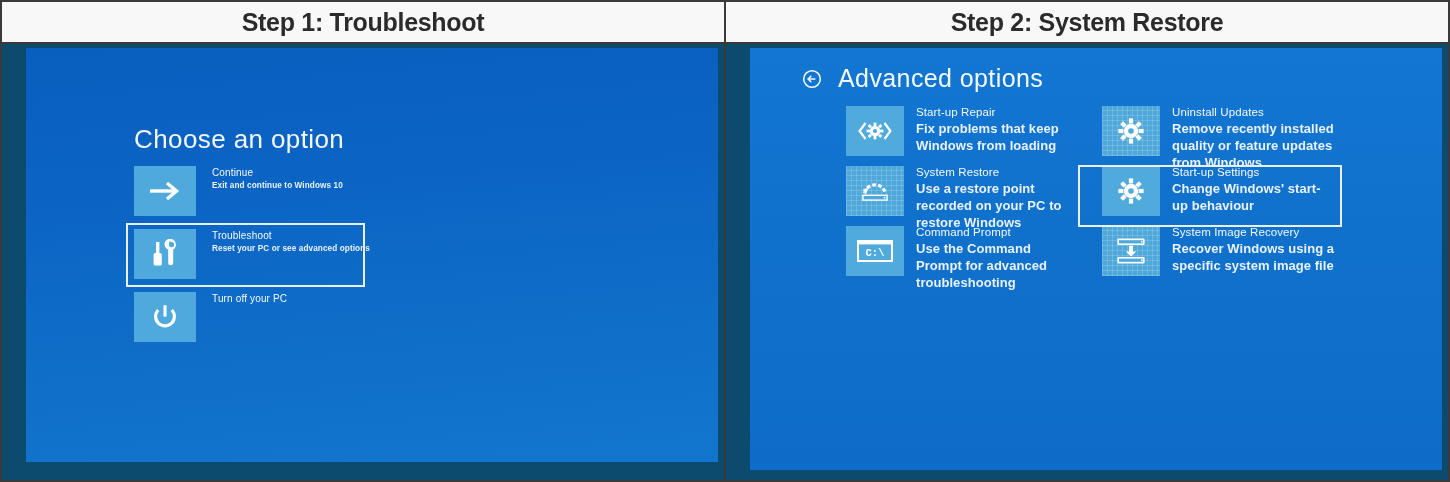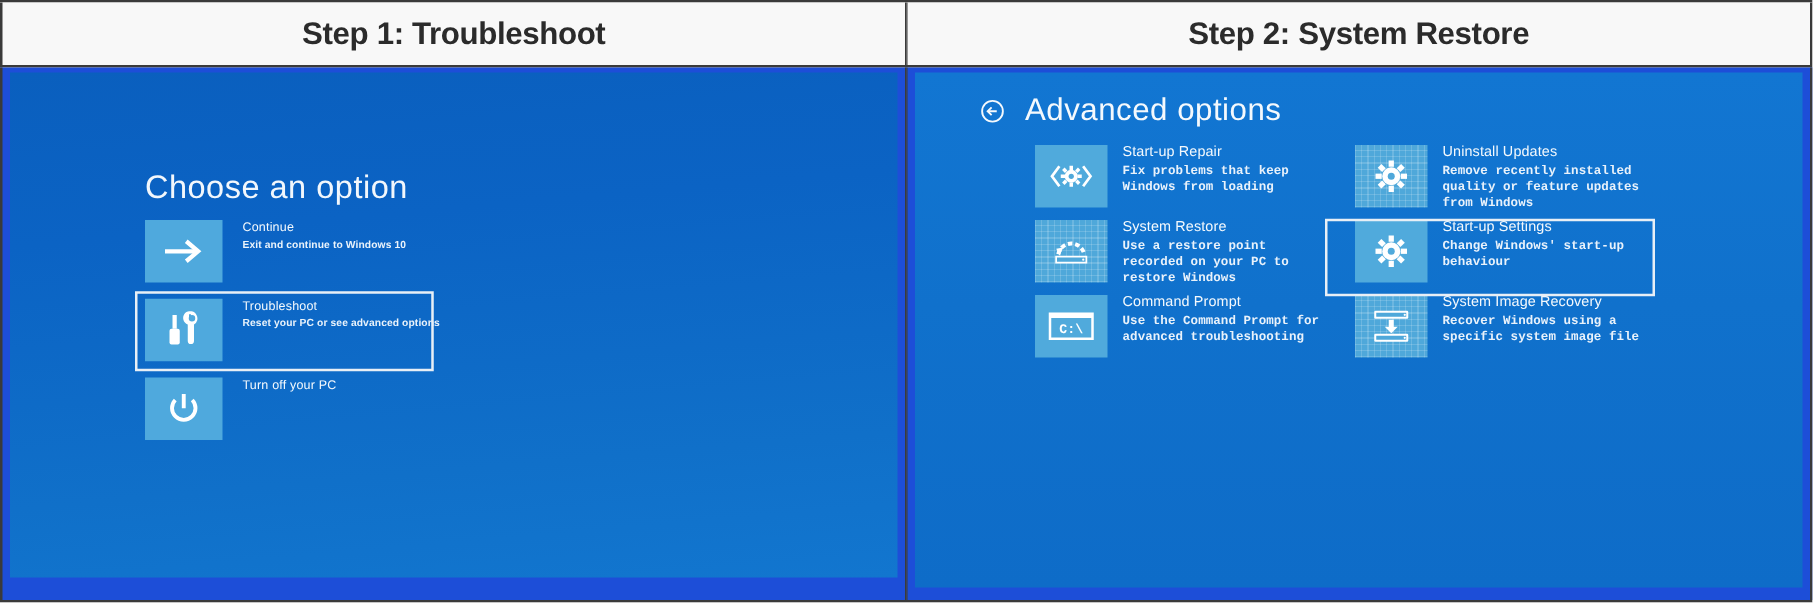--- a/index.html
+++ b/index.html
@@ -10,21 +10,21 @@
   }
   .table{
     width:1450px;height:482px;
     box-sizing:border-box;
     display:flex;flex-direction:column;
     background:#f7f7f7;
   }
   
   .hdr-row{
     display:flex;
-    height:54px;
+    height:44px;
     box-sizing:border-box;
     border-top:2px solid #3a3a3a;
     border-bottom:2px solid #3a3a3a;
   }
   .hdr-cell{
     flex:1 1 50%;
     box-sizing:border-box;
     display:flex;align-items:center;justify-content:center;
     background:#f8f8f8;
     border-left:2px solid #3a3a3a;
@@ -42,22 +42,22 @@
     display:flex;
     flex:1 1 auto;
     box-sizing:border-box;
     border-bottom:2px solid #3a3a3a;
   }
   .img-cell{
     flex:1 1 50%;
     box-sizing:border-box;
     border-left:2px solid #3a3a3a;
     border-right:2px solid #3a3a3a;
-    background:#1d4ed8;
-    padding:4px 6px 6px 6px;
+    background:#0c4a6e;
+    padding:4px 6px 6px 24px;
     display:flex;
     position:relative;
   }
   .img-cell.first{border-right:1px solid #3a3a3a;padding-bottom:18px;}
   .img-cell.second{border-left:1px solid #3a3a3a;padding-bottom:10px;}
 
   .screen{
     flex:1 1 auto;
     position:relative;
     overflow:hidden;
@@ -152,21 +152,21 @@
     background:
       repeating-linear-gradient(0deg,rgba(255,255,255,.16) 0 1px,transparent 1px 5px),
       repeating-linear-gradient(90deg,rgba(255,255,255,.16) 0 1px,transparent 1px 5px),
       #4fa8da;
   }
   .gopt .txt{margin-left:12px;padding-top:0px;}
   .gopt .t1{
     font-size:11.5px;font-weight:400;color:#f4f9fd;line-height:1.12;letter-spacing:.1px;
   }
   .gopt .t2{
-    font-size:10px;font-weight:bold;color:#e9f2fb;margin-top:2px;line-height:1.3;letter-spacing:.05px;font-family:Liberation Mono, monospace;
+    font-size:13px;font-weight:bold;color:#e9f2fb;margin-top:2px;line-height:1.3;letter-spacing:.05px;
   }
   .sel-right{
     left:328px;top:117px;width:264px;height:62px;
   }
   svg{display:block;}
 </style>
 </head>
 <body>
 
 <div class="table">

